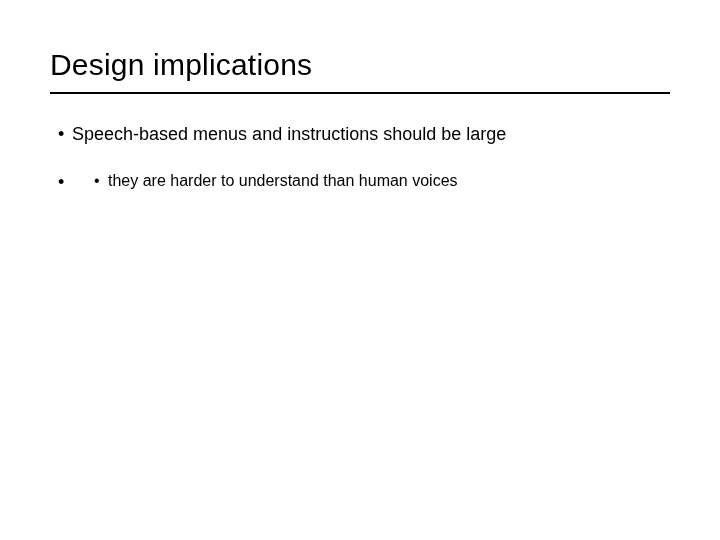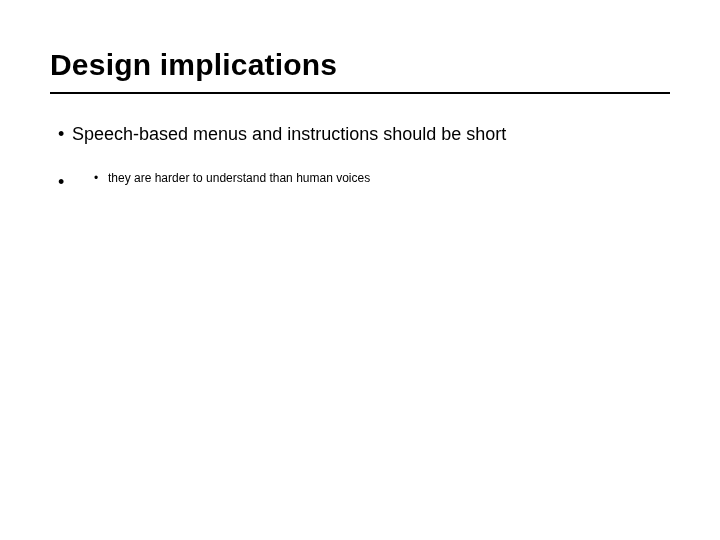--- a/index.html
+++ b/index.html
@@ -13,21 +13,21 @@
       background: #ffffff;
       font-family: Arial, Helvetica, sans-serif;
       color: #000000;
       overflow: hidden;
     }
     .slide {
       padding: 48px 50px 40px 50px;
     }
     .title {
       font-size: 30px;
-      font-weight: 700;
+      font-weight: 400;
       margin-bottom: 10px;
       letter-spacing: 0.2px;
     }
     .title-rule {
       border: none;
       border-top: 2px solid #000000;
       margin-bottom: 28px;
       width: 100%;
     }
     .bullets {
@@ -47,41 +47,41 @@
       left: 0;
       top: 0;
     }
     .sub-bullets {
       list-style: none;
       margin-top: 22px;
       margin-left: 22px;
       padding-left: 0;
     }
     .sub-bullets > li {
-      font-size: 12px;
+      font-size: 16px;
       line-height: 1.35;
       position: relative;
       padding-left: 14px;
     }
     .sub-bullets > li::before {
       content: "•";
       position: absolute;
       left: 0;
       top: 0;
     }
   </style>
 </head>
 <body>
 
 <div class="slide">
   <h1 class="title">Design implications</h1>
   <hr class="title-rule">
   <ul class="bullets">
     <li>
-      <span>Speech-based menus and instructions should be short</span>
+      <span>Speech-based menus and instructions should be large</span>
     </li>
     <li>
       <ul class="sub-bullets">
         <li>
           <span>they are harder to understand than human voices</span>
         </li>
       </ul>
     </li>
   </ul>
 </div>

